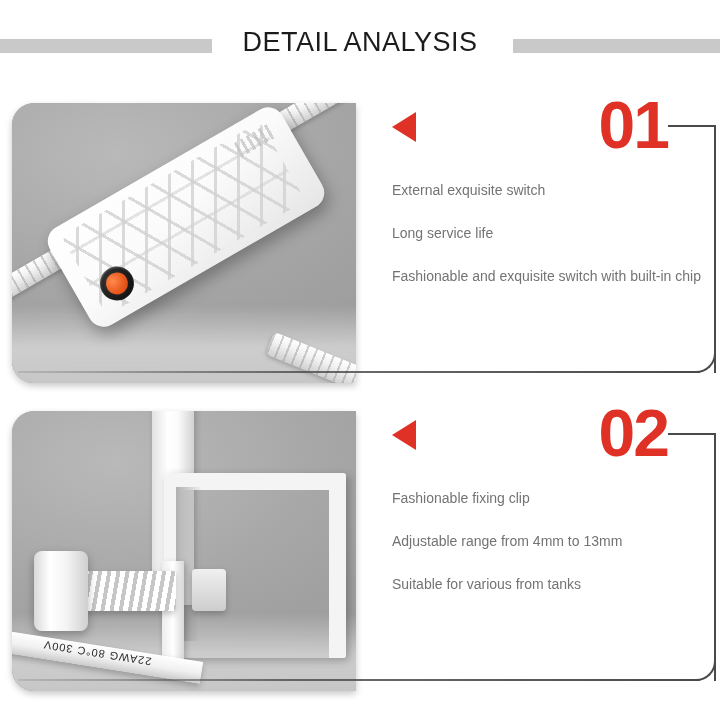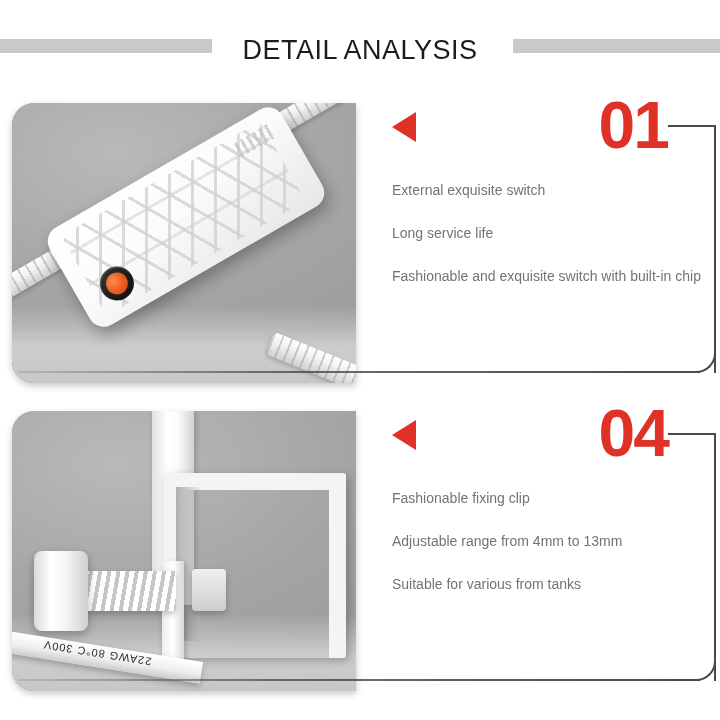--- a/index.html
+++ b/index.html
@@ -32,21 +32,21 @@
     position: absolute;
     top: 15px;
     height: 14px;
     background: #c9c9c9;
   }
   .header-bar.left  { left: 0;   width: 212px; }
   .header-bar.right { left: 513px; width: 207px; }
   .header-title {
     position: absolute;
     left: 0;
-    top: 11px;
+    top: 3px;
     width: 720px;
     text-align: center;
     font-size: 27px;
     letter-spacing: 0.5px;
     color: #1c1c1c;
     font-weight: 400;
     font-family: "Liberation Sans", sans-serif;
     white-space: nowrap;
   }
 
@@ -400,21 +400,21 @@
         <div class="screw-nut"></div>
         <div class="screw-knob"></div>
         <div class="flat-cable">
           <div class="marking">22AWG 80°C 300V</div>
         </div>
       </div>
     </div>
 
     <div class="content">
       <div class="arrow"></div>
-      <div class="num">04</div>
+      <div class="num">02</div>
 
       <div class="rule-h"></div>
       <div class="rule-v"></div>
       <div class="rule-corner"></div>
       <div class="rule-b"></div>
 
       <div class="lines">
         <div class="line">Fashionable fixing clip</div>
         <div class="line">Adjustable range from 4mm to 13mm</div>
         <div class="line wide">Suitable for various from tanks</div>

